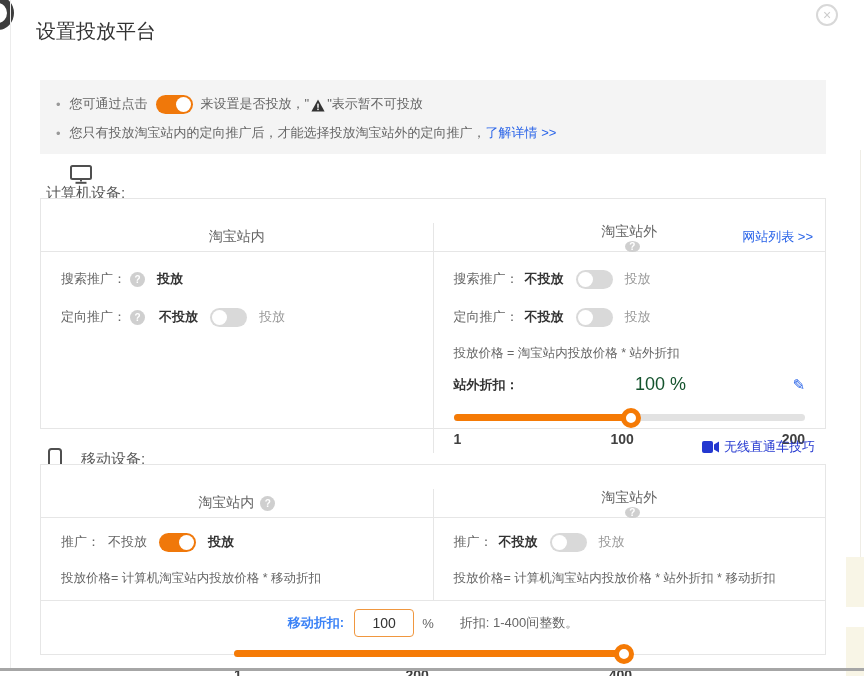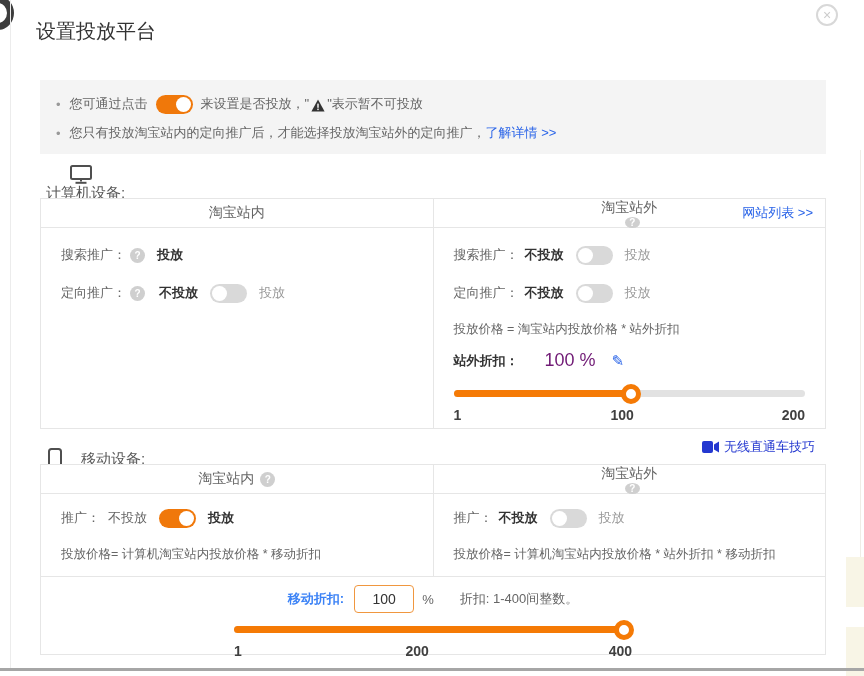--- a/index.html
+++ b/index.html
@@ -45,21 +45,21 @@
   #comp-head { left:46px; top:165px;flex-direction:column; }
   #mob-head  { left:48px; top:448px;gap:9px; }
   .tips-link { position:absolute; left:702px; top:438px; display:flex; align-items:center; font-size:13px; color:#2438d0; }
   .tips-link svg { margin-right:5px; }
   .tips-link .link { color:#2438d0; }
 
   
   .table { position:absolute; left:40px; width:786px; border:1px solid #e6e6e6; background:#fff; }
   #comp-table { top:198px; height:231px; }
   #mob-table  { top:464px; height:191px; }
-  .thead { display:flex; height:29px; border-bottom:1px solid #e6e6e6; }
+  .thead { display:flex; height:29px; border-bottom:1px solid #e6e6e6;margin-top:24px; }
   .th { flex:1; position:relative; display:flex; align-items:center; justify-content:center; font-size:14px; color:#666; }
   .th + .th { border-left:1px solid #e6e6e6;flex-direction:column; }
   .sites-link { position:absolute; right:12px; top:5px; font-size:13px; }
   .tbody { display:flex; height:201px; }
   #mob-table .tbody { height:82px; }
   .tcell { flex:1; padding:17px 20px 0; }
   #mob-table .tcell { padding:14px 20px 0; }
   .tcell.first { border-right:1px solid #e6e6e6; }
 
   .frow { display:flex; align-items:center; font-size:13px; color:#666; height:20px; margin-bottom:18px;text-align:right; }
@@ -69,23 +69,23 @@
   .frow .toggle { margin:0 12px; }
   .inactive { color:#999; }
 
   .help { display:inline-flex; align-items:center; justify-content:center; width:15px; height:15px;
     border-radius:50%; background:#cfcfcf; color:#fff; font-size:10px; font-weight:700; margin:0 8px 0 4px; cursor:pointer; }
   .th .help { margin:0 0 0 6px; }
 
   .formula { font-size:12.5px; color:#666; margin:11px 0 12px; }
   #mob-table .formula { margin:16px 0 0; }
 
-  .disc-line { display:flex; align-items:center; margin-bottom:13px; }
+  .disc-line { display:flex; align-items:center; margin-bottom:13px;justify-content:space-between; }
   .disc-label { font-size:13px; font-weight:700; color:#333; }
-  .disc-value { font-size:18px; color:#701a75; margin-left:26px; }
+  .disc-value { font-size:18px; color:#14532d; margin-left:26px; }
   .edit-ico { color:#2a64e8; font-size:15px; margin-left:16px; cursor:pointer; }
 
   
   .slider { position:relative; height:20px; cursor:pointer; }
   .slider .track { position:absolute; left:0; right:0; top:6px; height:7px; border-radius:4px; background:#e2e2e2; }
   .slider .fill  { position:absolute; left:0; top:6px; height:7px; border-radius:4px; background:#f57a05; }
   .slider .sknob { position:absolute; top:0; width:20px; height:20px; border-radius:50%; background:#fff;
     border:5px solid #f57a05; margin-left:-10px; cursor:grab; }
   #comp-slider .fill { width:50.5%; }
   #comp-slider .sknob { left:50.5%; }

